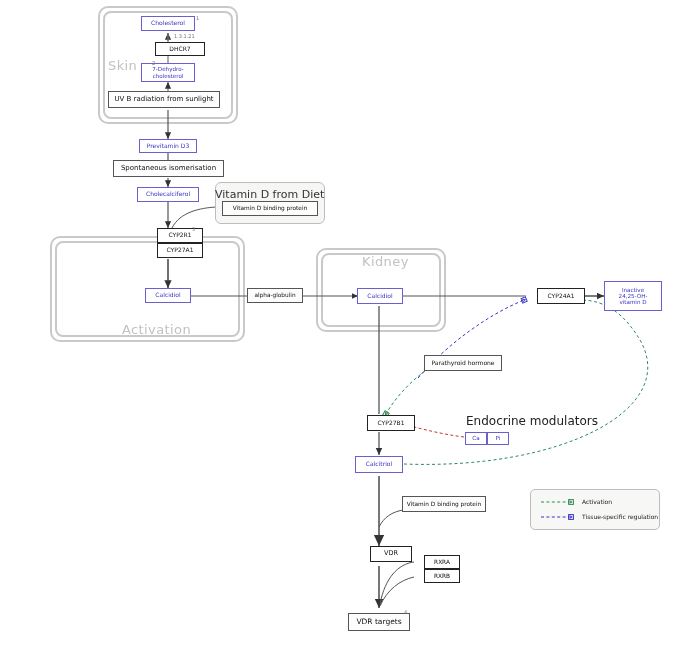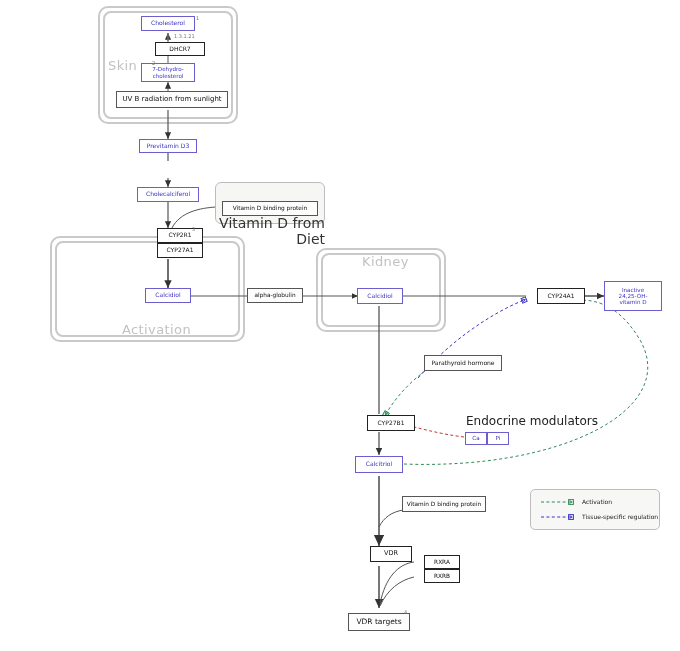--- a/index.html
+++ b/index.html
@@ -19,21 +19,21 @@
 
   
   .comp{position:absolute;box-sizing:border-box;border:2px solid #c9c9c9;
         border-radius:10px;background:transparent;}
   .comp-inner{position:absolute;box-sizing:border-box;border:2px solid #c9c9c9;
         border-radius:8px;background:transparent;}
   .comp-label{position:absolute;color:#c2c2c2;font-size:13px;letter-spacing:.4px;}
 
   .group-box{position:absolute;box-sizing:border-box;border:1px solid #bdbdbd;
         border-radius:6px;background:#f6f6f4;}
-  .group-title{position:absolute;color:#333;font-size:14px;text-align:right;margin-top:27px;}
+  .group-title{position:absolute;color:#333;font-size:11px;text-align:left;}
 
   .sup{position:absolute;color:#777;font-size:5px;}
 
   .legend{position:absolute;box-sizing:border-box;border:1px solid #bdbdbd;
           border-radius:5px;background:#f7f7f5;}
   .legend-text{position:absolute;font-size:6px;color:#222;}
   .freetext{position:absolute;font-size:12px;color:#222;}
 </style>
 </head>
 <body>
@@ -119,24 +119,25 @@
   <div class="node metab" style="left:141px;top:16px;width:54px;height:15px;font-size:6px;">Cholesterol</div>
   <div class="sup" style="left:196px;top:15px;">1</div>
 
   <div class="node prot" style="left:143px;top:42px;width:50px;height:14px;font-size:6px;">DHCR7</div>
   <div class="sup" style="left:174px;top:33px;">1.3.1.21</div>
 
   <div class="node metab" style="left:141px;top:63px;width:54px;height:19px;font-size:5.6px;white-space:pre-line;">7-Dehydro-
 cholesterol</div>
   <div class="sup" style="left:152px;top:60px;">2</div>
 
-  <div class="node plain" style="left:116px;top:91px;width:112px;height:17px;font-size:7px;">UV B radiation from sunlight</div>
+  <div class="node plain" style="left:108px;top:91px;width:112px;height:17px;font-size:7px;">UV B radiation from sunlight</div>
 
   <div class="node metab" style="left:139px;top:139px;width:58px;height:14px;font-size:6px;">Previtamin D3</div>
 
+  <div class="node plain" style="left:113px;top:160px;width:111px;height:17px;font-size:7px;">Spontaneous isomerisation</div>
 
   <div class="node metab" style="left:137px;top:187px;width:62px;height:15px;font-size:6px;">Cholecalciferol</div>
 
   <div class="group-box" style="left:215px;top:182px;width:110px;height:42px;"></div>
   <div class="group-title" style="left:215px;top:188px;width:110px;">Vitamin D from Diet</div>
   <div class="node plain" style="left:222px;top:201px;width:96px;height:15px;font-size:5.8px;">Vitamin D binding protein</div>
 
   <div class="node prot" style="left:145px;top:228px;width:46px;height:15px;font-size:6px;">CYP2R1</div>
   <div class="sup" style="left:192px;top:226px;">3</div>
   <div class="node prot" style="left:145px;top:243px;width:46px;height:15px;font-size:6px;">CYP27A1</div>

